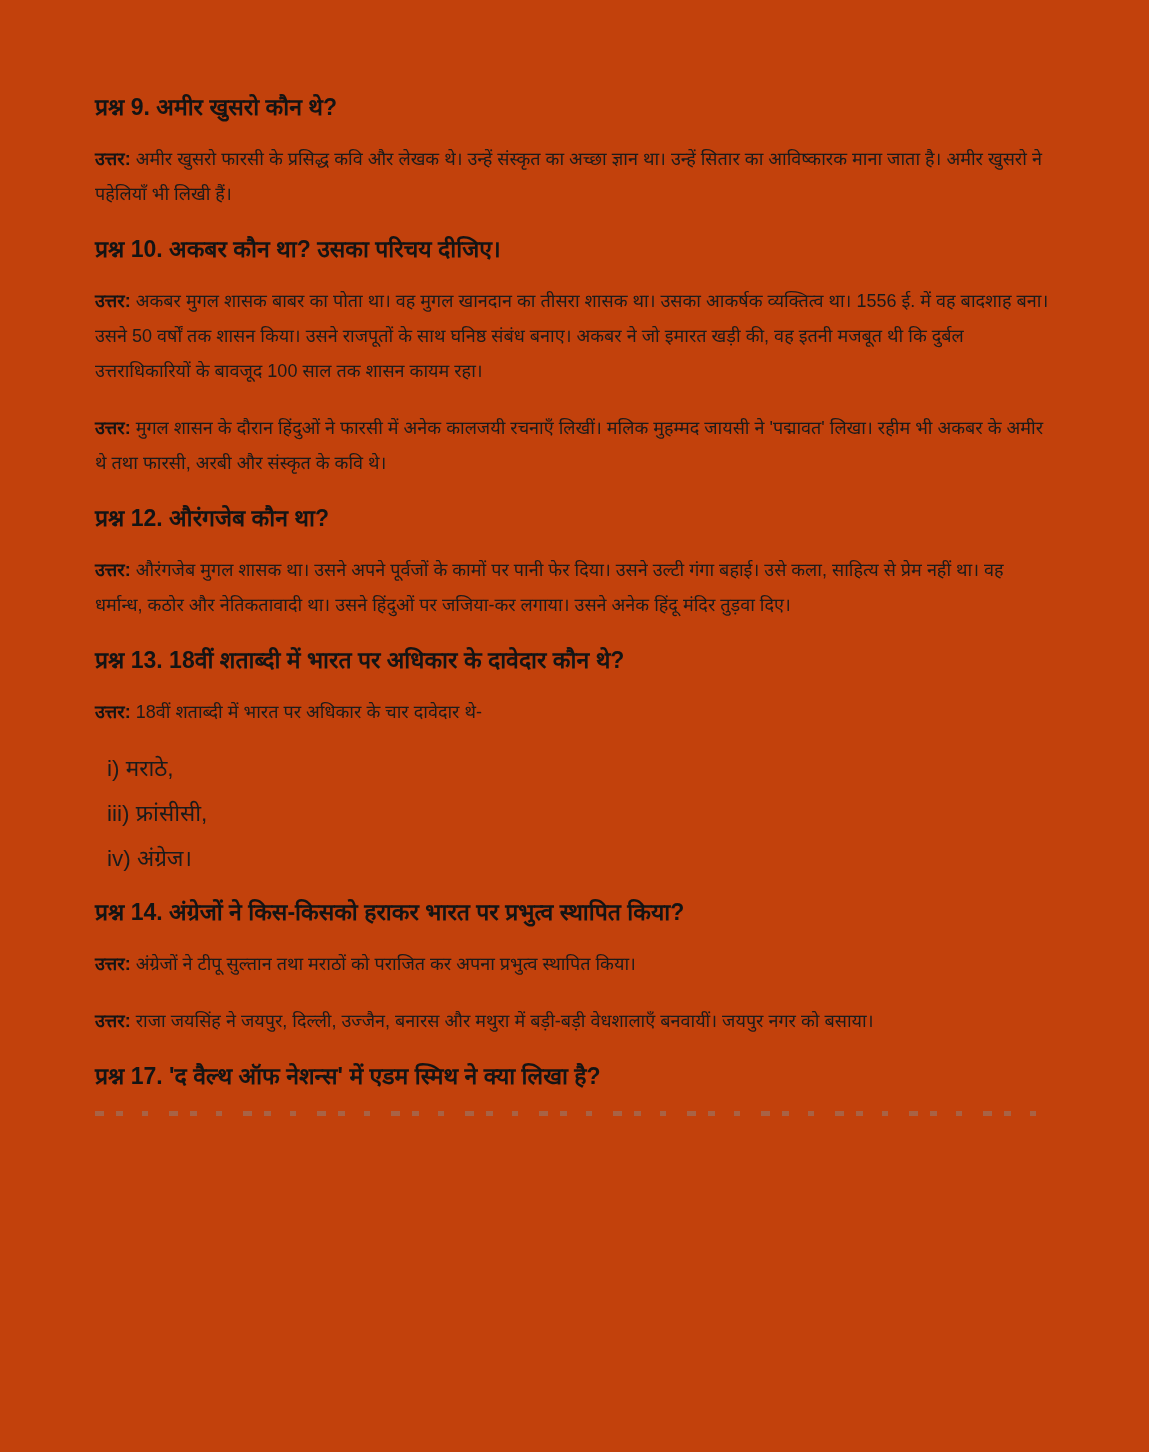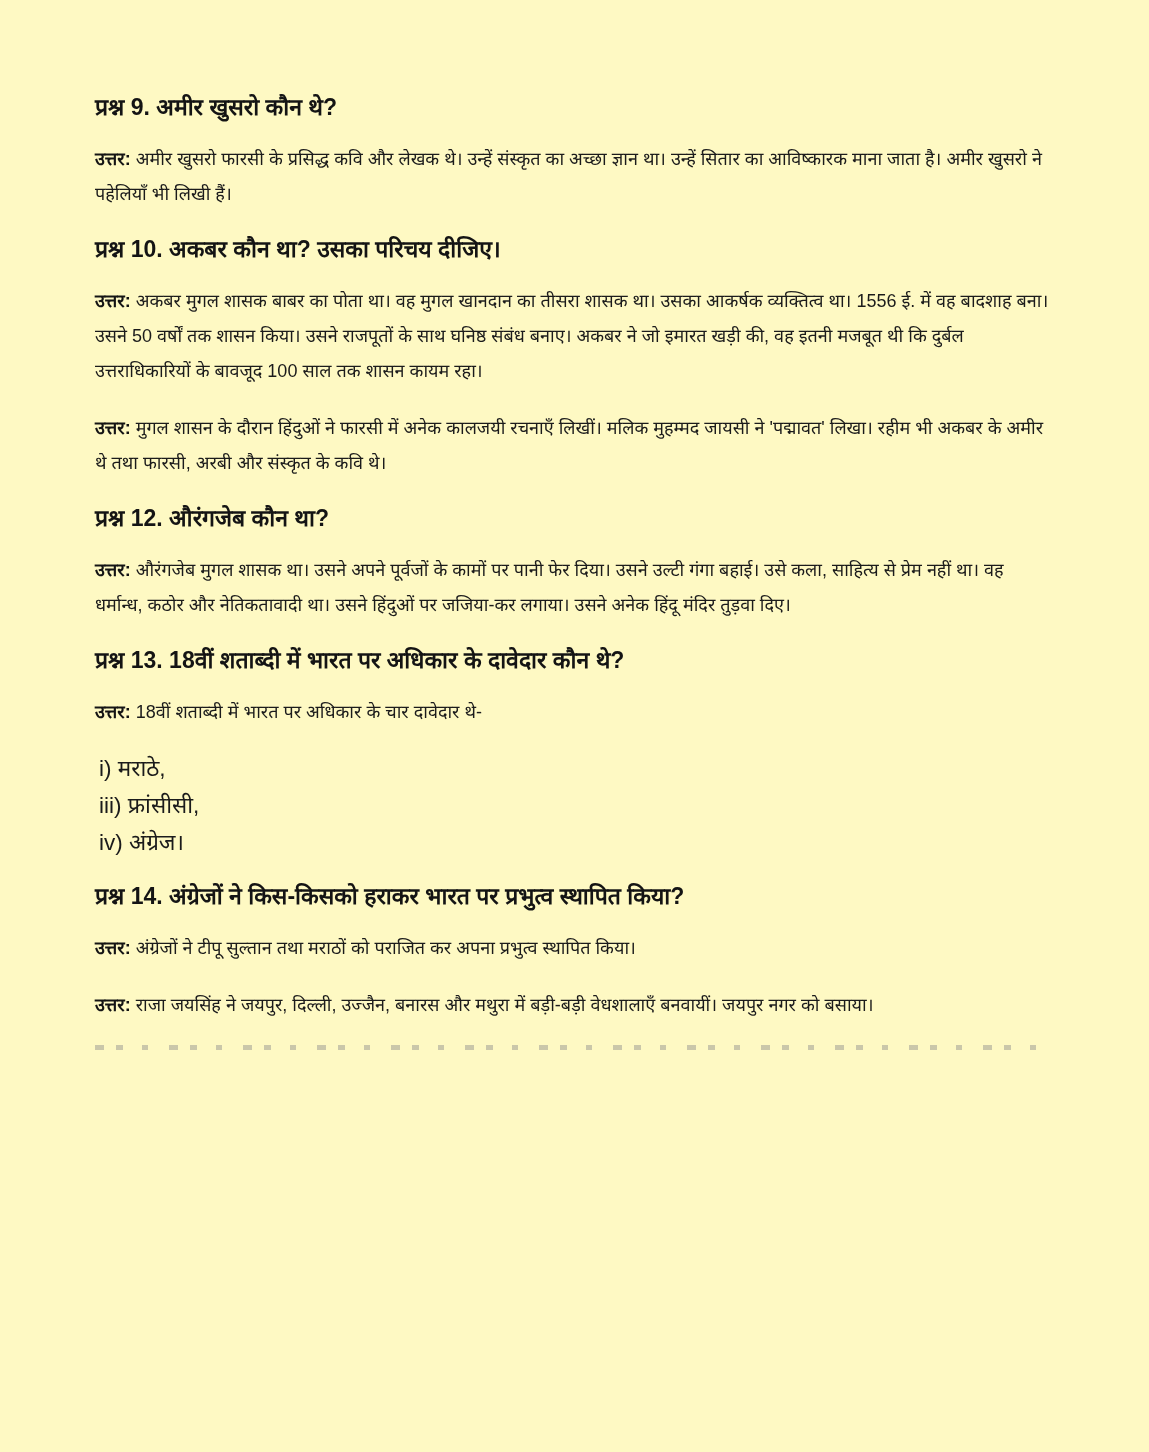--- a/index.html
+++ b/index.html
@@ -12,21 +12,21 @@
     overflow: hidden;
     background: #ffffff;
     color: #1b1b1b;
     font-family: "Liberation Sans", "DejaVu Sans", sans-serif;
   }
   .page {
     box-sizing: border-box;
     width: 1149px;
     height: 1452px;
     padding: 92px 94px 13px 95px;
-    background: #fef9c3;
+    background: #c2410c;
   }
   .q-heading {
     font-size: 23px;
     line-height: 30px;
     font-weight: bold;
     color: #141414;
     margin: 0 0 20px 0;
   }
   .a-para {
     font-size: 18px;
@@ -39,21 +39,21 @@
   .ans-label {
     font-weight: bold;
     color: #141414;
   }
   .ans-list {
     font-size: 22.5px;
     line-height: 33px;
     margin: 0 0 22px 0;
   }
   .ans-list-item {
-    margin: 4px;
+    margin: 12px;
   }
   
   .cutoff-strip {
     margin-top: 16px;
     height: 5px;
     width: 950px;
     opacity: 0.45;
     background: repeating-linear-gradient(
       90deg,
       #8a8a8a 0 9px,
@@ -80,15 +80,16 @@
       <h2 class="q-heading">प्रश्न 13. 18वीं शताब्दी में भारत पर अधिकार के दावेदार कौन थे?</h2>
       <p class="a-para"><span class="ans-label">उत्तर:</span> <span>18वीं शताब्दी में भारत पर अधिकार के चार दावेदार थे-</span></p>
       <div class="ans-list">
         <div class="ans-list-item">i) मराठे,</div>
         <div class="ans-list-item">iii) फ्रांसीसी,</div>
         <div class="ans-list-item">iv) अंग्रेज।</div>
       </div>
       <h2 class="q-heading">प्रश्न 14. अंग्रेजों ने किस-किसको हराकर भारत पर प्रभुत्व स्थापित किया?</h2>
       <p class="a-para"><span class="ans-label">उत्तर:</span> <span>अंग्रेजों ने टीपू सुल्तान तथा मराठों को पराजित कर अपना प्रभुत्व स्थापित किया।</span></p>
       <p class="a-para"><span class="ans-label">उत्तर:</span> <span>राजा जयसिंह ने जयपुर, दिल्ली, उज्जैन, बनारस और मथुरा में बड़ी-बड़ी वेधशालाएँ बनवायीं। जयपुर नगर को बसाया।</span></p>
+      <h2 class="q-heading">प्रश्न 17. 'द वैल्थ ऑफ नेशन्स' में एडम स्मिथ ने क्या लिखा है?</h2>
     </div>
   <div class="cutoff-strip"></div>
 </div>
 
 </body></html>

